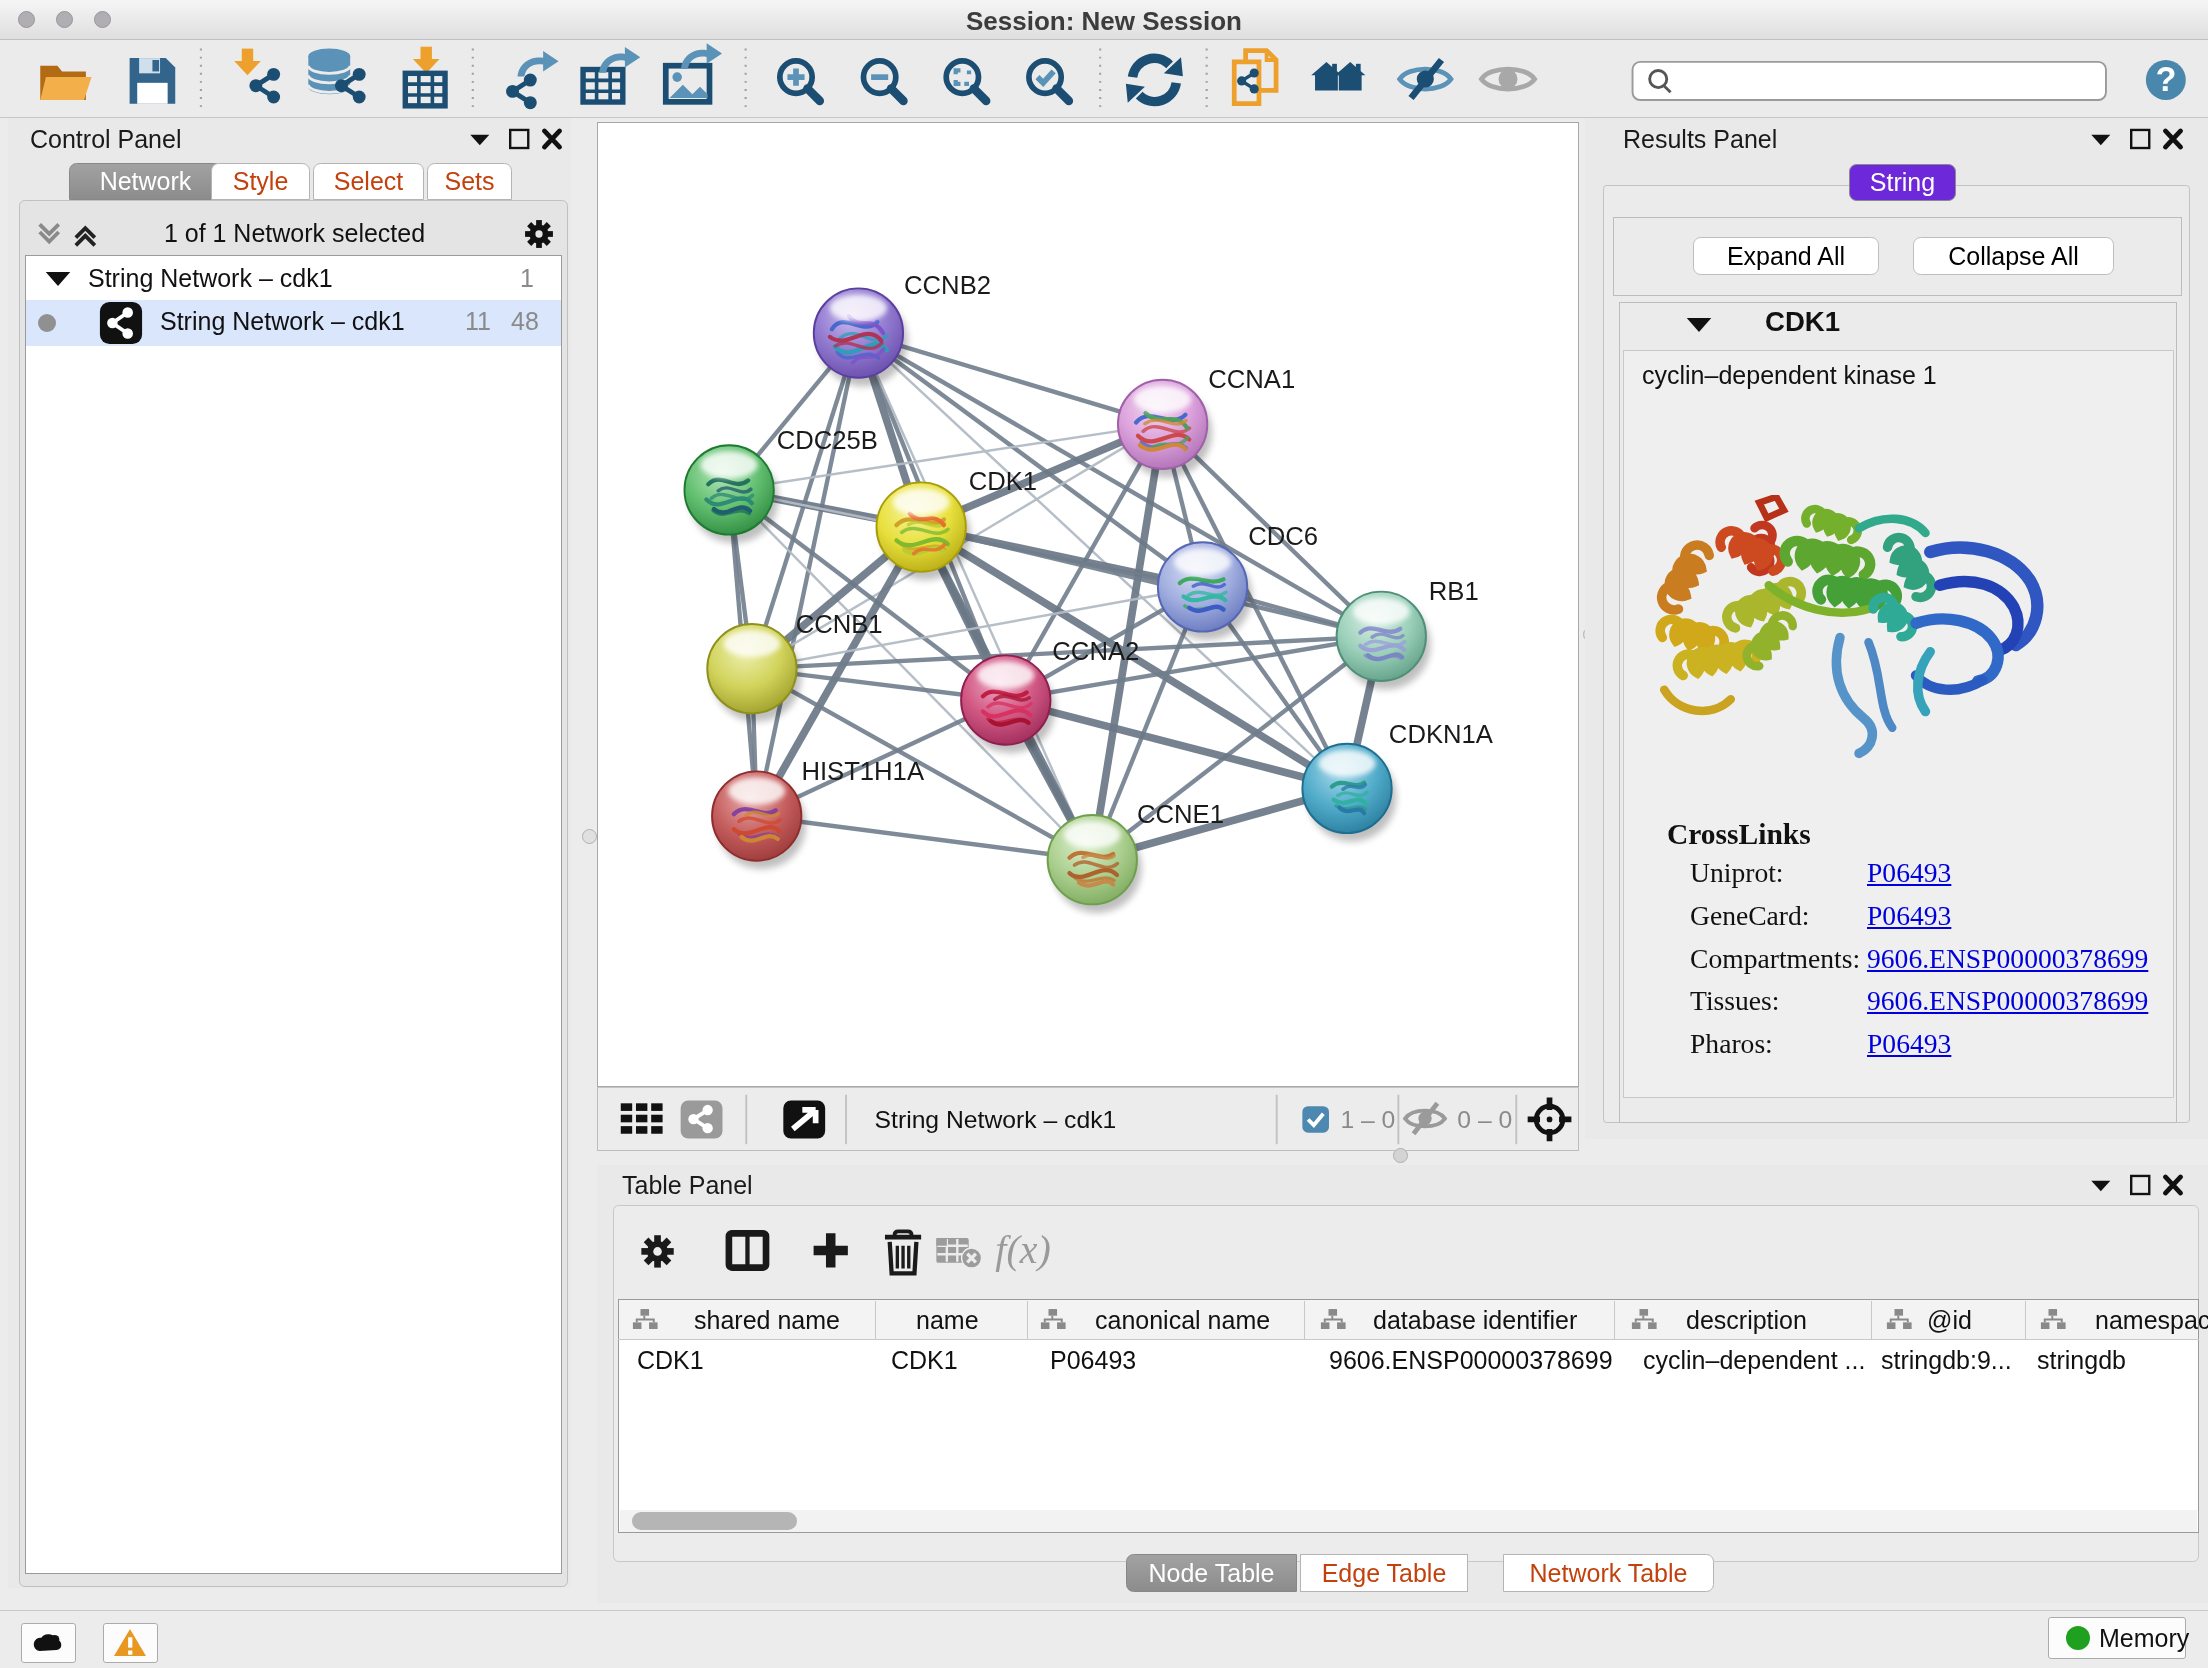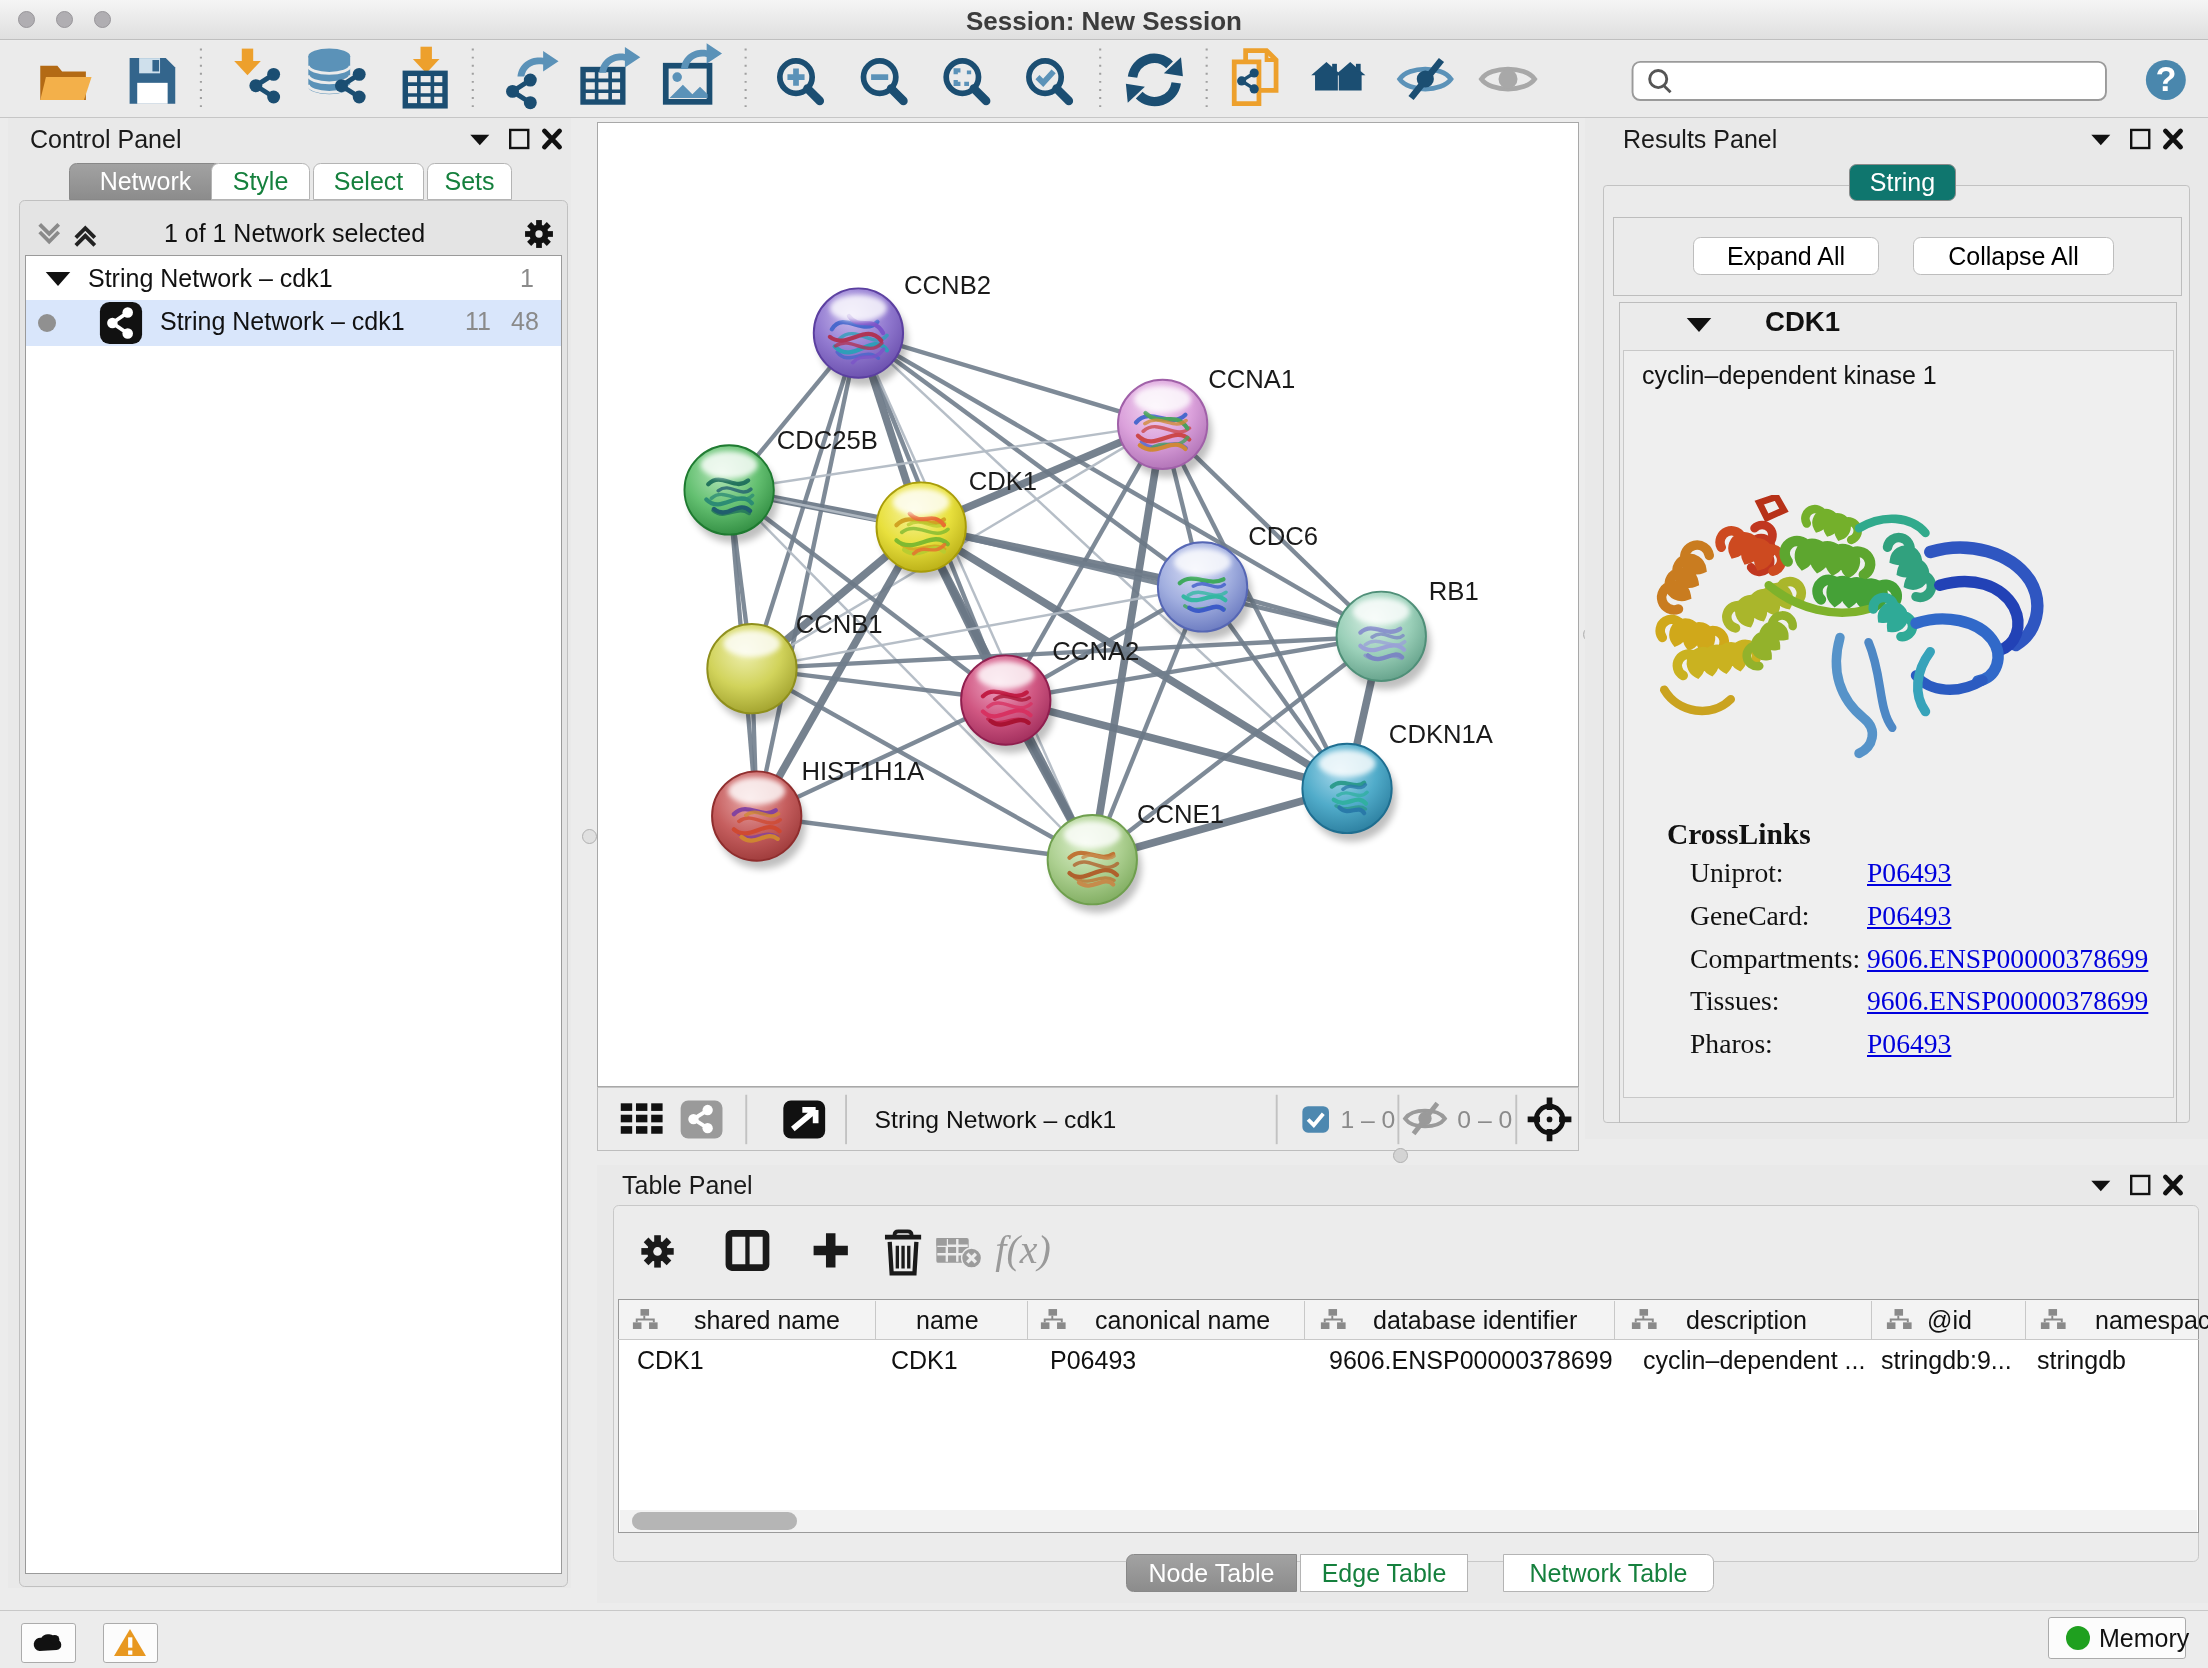--- a/index.html
+++ b/index.html
@@ -1,17 +1,17 @@
 <!DOCTYPE html>
 <html style="font-size:15px"><head><meta charset="utf-8"><style>
 * { margin:0; padding:0; box-sizing:border-box; }
 html,body { width:2208px; height:1668px; font-family:"Liberation Sans",sans-serif; background:#ececec; overflow:hidden; }
 .abs { position:absolute; }
 .panel-title { font-size:25px; color:#1a1a1a; }
-.tab { position:absolute; display:flex; align-items:center; justify-content:center; font-size:25px; color:#15803d; background:#fff; border:1px solid #b4b4b4; }
+.tab { position:absolute; display:flex; align-items:center; justify-content:center; font-size:25px; color:#c2410c; background:#fff; border:1px solid #b4b4b4; }
 .tab.sel { background:linear-gradient(#a2a2a2,#8c8c8c); color:#fff; border-color:#888; }
 .wcell { position:absolute; font-size:25px; color:#111; white-space:nowrap; }
 </style></head>
 <body>
 
 <div class="abs" style="left:0;top:0;width:2208px;height:40px;background:linear-gradient(#f5f5f5,#dfdfdf);border-bottom:1px solid #bfbfbf;"></div>
 <div class="abs" style="left:18px;top:11.4px;width:17px;height:17px;border-radius:50%;background:#b0aeb2;border:1px solid #98969a;"></div>
 <div class="abs" style="left:56px;top:11.4px;width:17px;height:17px;border-radius:50%;background:#b0aeb2;border:1px solid #98969a;"></div>
 <div class="abs" style="left:94px;top:11.4px;width:17px;height:17px;border-radius:50%;background:#b0aeb2;border:1px solid #98969a;"></div>
 <div class="abs" style="left:0;top:5.7px;width:2208px;text-align:center;font-size:26px;font-weight:bold;color:#3c3c3c;">Session: New Session</div>
@@ -494,21 +494,21 @@
 <div class="abs" style="left:1393px;top:1148px;width:15px;height:15px;border-radius:50%;background:#d4d4d4;border:1px solid #b0b0b0;"></div>
 
 <div class="abs" style="left:1585px;top:118px;width:624px;height:1021px;background:#e9e9e9;"></div>
 <div class="abs panel-title" style="left:1623px;top:125px;">Results Panel</div>
 <svg class="abs" style="left:2078px;top:125px;" width="114" height="27" viewBox="0 0 120 28">
   <polygon points="14,10 34,10 24,21" fill="#111"></polygon>
   <rect x="56" y="5" width="19" height="19" fill="none" stroke="#111" stroke-width="2.5"></rect>
   <path d="M92,6 L108,23 M108,6 L92,23" stroke="#111" stroke-width="5" stroke-linecap="round"></path>
 </svg>
 <div class="abs" style="left:1603px;top:185px;width:587px;height:938px;background:#ebebeb;border:1px solid #c2c2c2;border-radius:3.8px;"></div>
-<div class="abs" style="left:1849px;top:164px;width:107px;height:37px;background:#0f766e;border:1px solid #8a8a8a;border-radius:7.6px;display:flex;align-items:center;justify-content:center;font-size:25px;color:#fff;">String</div>
+<div class="abs" style="left:1849px;top:164px;width:107px;height:37px;background:#6d28d9;border:1px solid #8a8a8a;border-radius:7.6px;display:flex;align-items:center;justify-content:center;font-size:25px;color:#fff;">String</div>
 <div class="abs" style="left:1613px;top:217px;width:569px;height:79px;background:#ebebeb;border:1px solid #bdbdbd;"></div>
 <div class="abs" style="left:1693px;top:237px;width:186px;height:38px;background:#fff;border:1px solid #bdbdbd;border-radius:7.6px;display:flex;align-items:center;justify-content:center;font-size:25px;">Expand All</div>
 <div class="abs" style="left:1913px;top:237px;width:201px;height:38px;background:#fff;border:1px solid #bdbdbd;border-radius:7.6px;display:flex;align-items:center;justify-content:center;font-size:25px;">Collapse All</div>
 <div class="abs" style="left:1619px;top:302px;width:558px;height:821px;background:#ebebeb;border:1px solid #bdbdbd;"></div>
 <svg class="abs" style="left:1683px;top:314px;" width="32" height="23" viewBox="0 0 34 24">
     <polygon points="4,4 30,4 17,19" fill="#111"></polygon>
   </svg>
 <div class="abs" style="left:1765px;top:306px;font-size:27.6px;font-weight:bold;color:#111;">CDK1</div>
 <div class="abs" style="left:1623px;top:350px;width:551px;height:748px;background:#efefef;border:1px solid #c8c8c8;"></div>
 <div class="abs" style="left:1642px;top:361px;font-size:25px;color:#111;">cyclin–dependent kinase 1</div>

